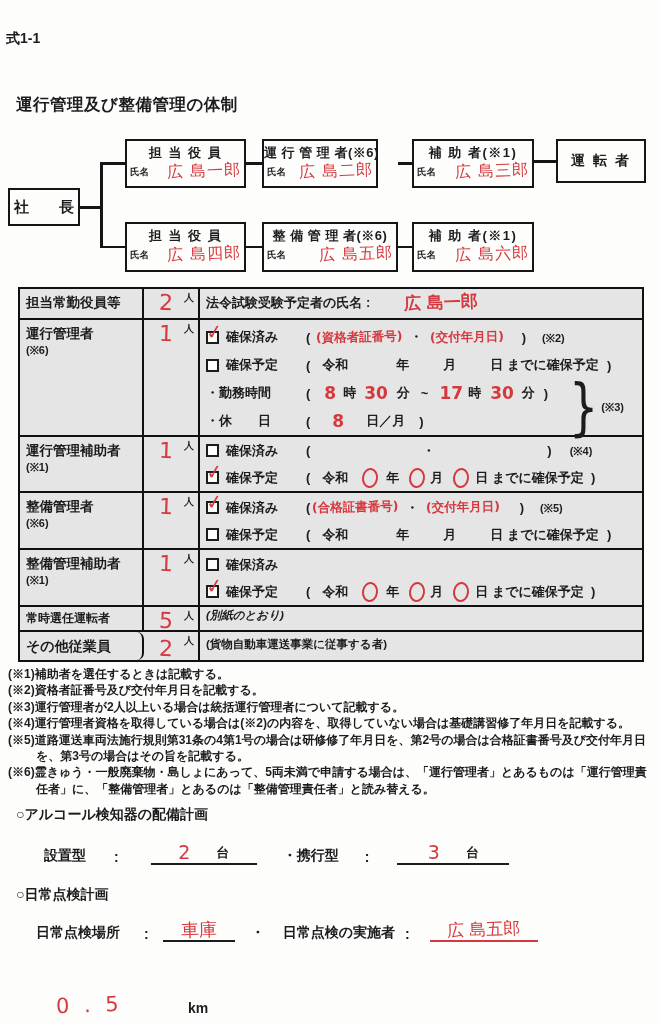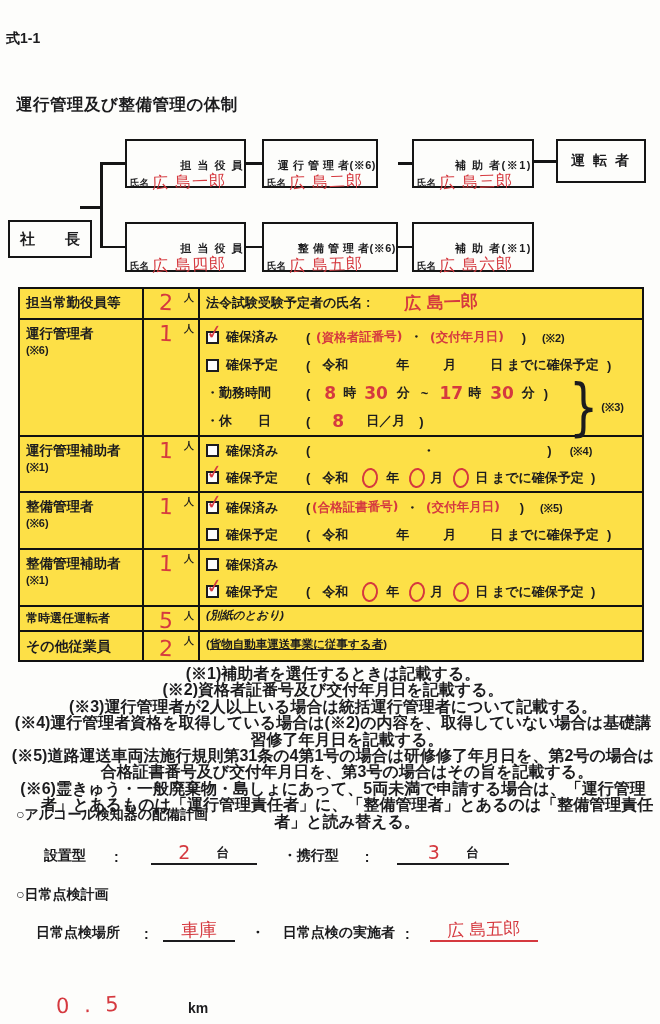--- a/index.html
+++ b/index.html
@@ -13,29 +13,29 @@
   .hw { color:#d5393f; font-family:"DejaVu Sans", sans-serif; }
   .ln { position:absolute; background:#151515; }
 
   
   .form-code { left:6px; top:30px; font-size:14px; font-weight:700; }
   .subtitle  { left:0px; top:64px; font-size:15px; font-weight:700; letter-spacing:.5px; }
   .title     { left:16px; top:94px; font-size:16.5px; font-weight:700; letter-spacing:.5px; }
 
   
   .obox { position:absolute; border:2.5px solid #151515; background:#fdfdfb; }
-  .obox-title { text-align:right; font-weight:700; font-size:11px; padding-top:17px; letter-spacing:1.5px; white-space:nowrap; }
-  .obox-nameline { display:flex; align-items:flex-end; padding:0 3px 2px 3px; margin-top:-1px; }
+  .obox-title { text-align:center; font-weight:700; font-size:13px; padding-top:3px; letter-spacing:1.5px; white-space:nowrap; }
+  .obox-nameline { display:flex; align-items:flex-end; padding:0 3px 2px 3px; margin-top:-1px;justify-content:space-between; }
   .ns { font-size:9.5px; font-weight:700; margin-bottom:3px; flex:none; }
   .oname { font-size:16px; margin-left:3px; white-space:nowrap; transform:rotate(-2deg); letter-spacing:1px; }
-  .president { left:8px; top:188px; width:84px; height:38px; display:flex; align-items:center; justify-content:center; font-weight:700; font-size:15px;margin-top:32px; }
+  .president { left:8px; top:188px; width:72px; height:38px; display:flex; align-items:center; justify-content:center; font-weight:700; font-size:15px; }
   .driver { left:556px; top:139px; width:90px; height:44px; display:flex; align-items:center; justify-content:center; font-weight:700; font-size:14px; letter-spacing:2px; }
 
   
-  .ftable { position:absolute; left:18px; top:287px; width:626px; border:2.5px solid #111; background:#fde047; }
+  .ftable { position:absolute; left:18px; top:287px; width:626px; border:2.5px solid #111; background:#e5e5e5; }
   .frow { display:flex; border-top:2px solid #111; }
   .frow.first { border-top:none; }
   .fc-label { width:124px; border-right:2px solid #111; padding:5px 5px 0 6px; font-weight:700; font-size:13.5px; line-height:17px; }
   .fc-label .lnote { font-size:11px; font-weight:700; }
   .fc-count { width:56px; border-right:2px solid #111; position:relative; flex:none; }
   .count-num { position:absolute; left:15px; top:1px; font-size:22px; transform:rotate(2deg); }
   .count-unit { position:absolute; right:4px; top:2px; font-size:10px; font-weight:700; }
   .fc-content { flex:1; padding:0 6px 0 6px; position:relative;border-radius:6px; }
   .cl { display:flex; align-items:center; height:28px; font-size:13px; font-weight:700; white-space:nowrap; }
   .cbg { display:flex; align-items:center; width:100px; flex:none; }
@@ -46,21 +46,21 @@
   .hwp { font-size:12.5px; transform:rotate(-1deg); }
   .hwnum { font-size:17px; }
   .refnote { font-size:11px; font-weight:700; }
   .brace-wrap { position:absolute; right:18px; top:57px; height:58px; display:flex; align-items:center; }
   .brace-glyph { font-size:46px; font-weight:400; transform:scaleY(1.35); line-height:58px; font-family:"DejaVu Sans", sans-serif; }
   .brace-ref { font-size:11px; font-weight:700; margin-left:3px; }
   .smalltext { font-size:11.5px; font-weight:700; }
 
   
   .notes { position:absolute; left:8px; top:666px; width:650px; }
-  .note { font-size:16px; font-weight:700; line-height:16.4px; padding-left:28px; text-indent:-28px;text-align:center; }
+  .note { font-size:12px; font-weight:700; line-height:16.4px; padding-left:28px; text-indent:-28px; }
 
   
   .heading { position:absolute; font-size:14px; font-weight:700; }
   .fieldline { position:absolute; display:flex; align-items:flex-end; }
   .flabel { font-size:14px; font-weight:700; }
   .fcolon { font-size:14px; font-weight:700; }
   .ufield { border-bottom:2.5px solid #1c1c1e; display:flex; justify-content:center; align-items:flex-end; padding-bottom:1px; }
   .uval { font-size:19px; line-height:19px; }
   .uunit { font-size:13px; font-weight:700; margin-left:26px; }
   .fdot { font-size:14px; font-weight:700; }
@@ -341,27 +341,27 @@
         <span class="count-unit">人</span>
       </div>
       <div class="fc-content">
         <div class="cl smalltext" style="height:16px;font-style:italic;">
           <span>(別紙のとおり)</span>
         </div>
       </div>
     </div>
 
     <div class="frow" style="min-height:30px;">
-      <div class="fc-label" style="padding-top:6px; font-size:14px;">その他従業員</div>
+      <div class="fc-label" style="padding-top:6px; font-size:14px;border-radius:7px;">その他従業員</div>
       <div class="fc-count">
         <span class="count-num hw" style="top:4px;">2</span>
         <span class="count-unit">人</span>
       </div>
       <div class="fc-content">
-        <div class="cl smalltext" style="height:24px;text-decoration:underline;">
+        <div class="cl smalltext" style="height:24px;">
           <span>(貨物自動車運送事業に従事する者)</span>
         </div>
       </div>
     </div>
   </div>
 
   <div class="notes">
     <div class="note">(※1)補助者を選任するときは記載する。</div>
     <div class="note">(※2)資格者証番号及び交付年月日を記載する。</div>
     <div class="note">(※3)運行管理者が2人以上いる場合は統括運行管理者について記載する。</div>

